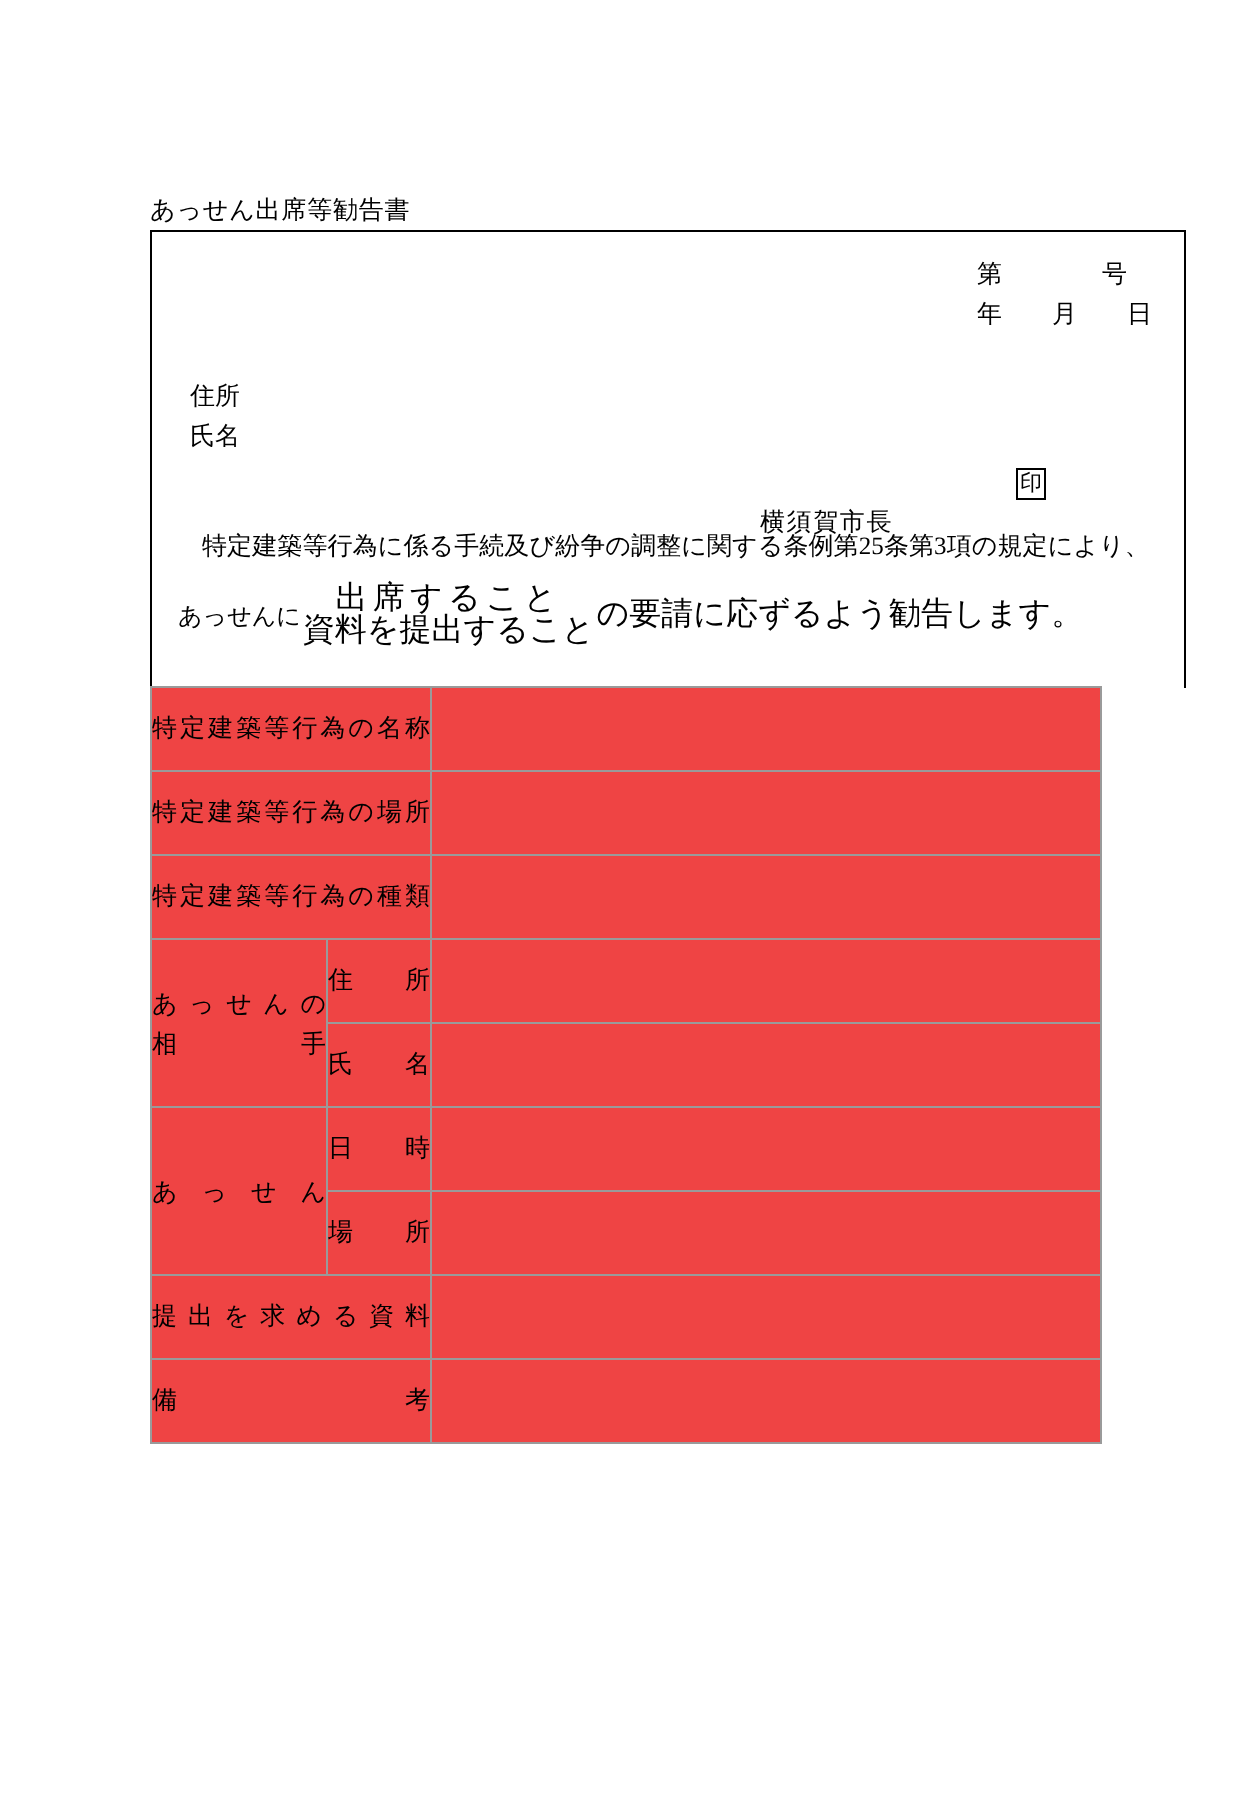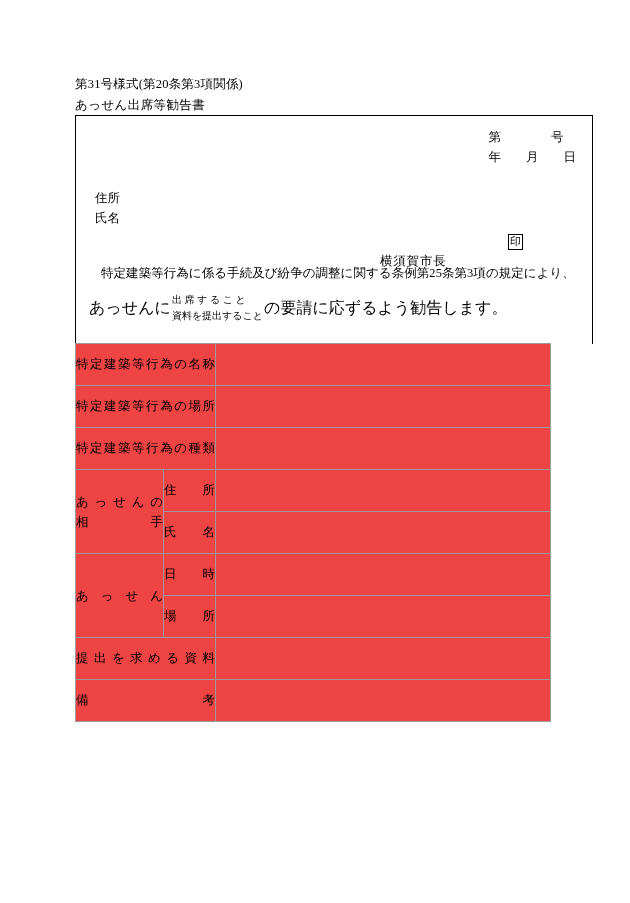--- a/index.html
+++ b/index.html
@@ -137,32 +137,33 @@
     white-space: nowrap;
     letter-spacing: 0.05px;
   }
   .body-line2 {
     display: flex;
     align-items: center;
     margin-top: 9px;
     line-height: 16px;
     white-space: nowrap;
   }
-  .body-line2 .lead { font-size: 16px; }
+  .body-line2 .lead { font-size: 12px; }
   .stack {
     display: inline-flex;
     flex-direction: column;
     justify-content: center;
     margin: 0 1px;
   }
   .stack .opt {
     display: block;
-    font-size: 10px;
+    font-size: 16px;
     line-height: 16px;
     white-space: pre;
+    text-align: center;
   }
   .stack .opt.spaced { letter-spacing: 2.6px; }
   .body-line2 .tail { font-size: 16px; }
 
   
   table.form-table {
     position: absolute;
     left: 75px;
     top: 343px;
     width: 475px;
@@ -210,21 +211,20 @@
     display: block;
     text-align: justify;
     text-align-last: justify;
   }
 </style>
 </head>
 <body>
 
 <div class="page">
 
-  <div class="form-no">第31号様式(第20条第3項関係)</div>
 
   <div class="doc-title">あっせん出席等勧告書</div>
 
   <div class="frame">
     <div class="header-block">
 
       <div class="numline">
         <span class="row no">第　　　　号</span>
         <span class="row date">年　　月　　日</span>
       </div>

